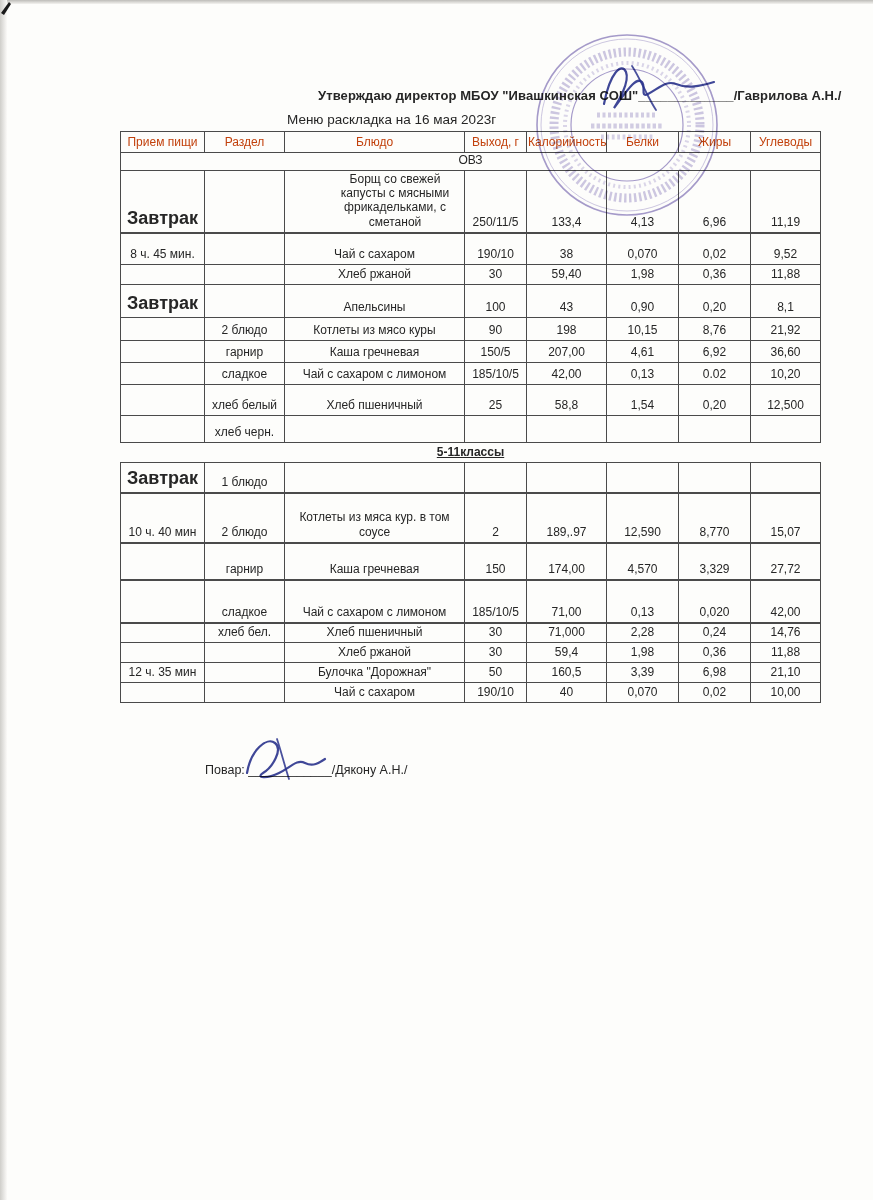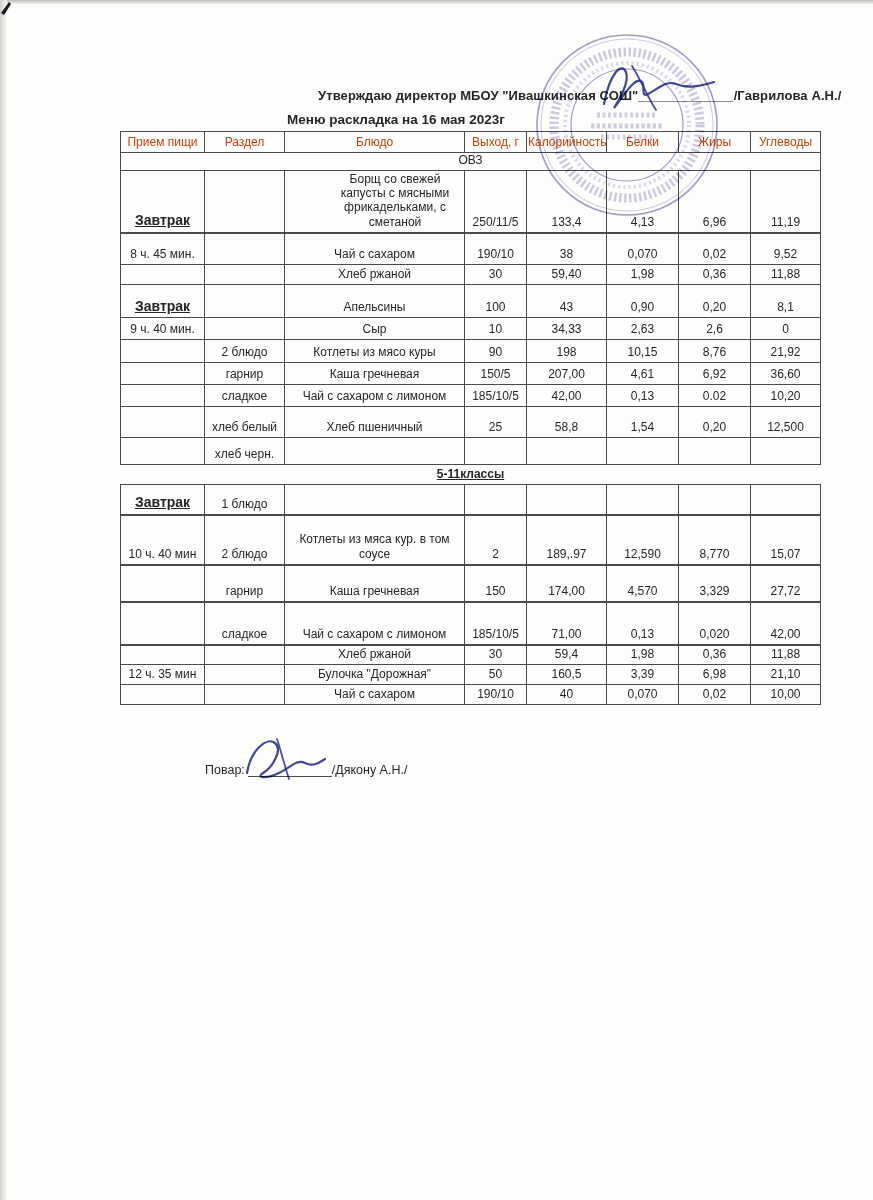--- a/index.html
+++ b/index.html
@@ -15,21 +15,21 @@
   .edge-left { position:absolute; top:0; left:0; bottom:0; width:7px;
     background:linear-gradient(90deg,#cfceca,#fbfaf8); }
   .corner-mark { position:absolute; top:0; left:0; }
 
   .approval-line {
     position:absolute; left:318px; top:88px;
     font-size:13px; font-weight:bold; white-space:nowrap; letter-spacing:0.1px;
   }
   .doc-title {
     position:absolute; left:287px; top:112px;
-    font-size:13.5px; font-weight:bold;
+    font-size:13.5px; font-weight:normal;
   }
   .cook-line {
     position:absolute; left:205px; top:763px; font-size:12.5px;
   }
 
   .menu-table-wrap { position:absolute; left:120px; top:131px; }
   table.menu {
     border-collapse:collapse; table-layout:fixed; width:700px;
     font-size:12px; color:#262626;
   }
@@ -37,21 +37,21 @@
     border:1px solid #4a4a4a; text-align:center; overflow:hidden;
   }
   table.menu th {
     font-weight:normal; height:20px; vertical-align:middle;
     padding:0 1px; white-space:nowrap; color:#c2410c;
   }
   table.menu td {
     vertical-align:bottom; padding:0 2px 3px; line-height:1.18;
   }
   tr.thick td { border-bottom-width:2px; }
-  td.bold-meal { font-weight:bold; font-size:14px; padding-bottom:5px;text-decoration:underline; }
+  td.bold-meal { font-weight:bold; font-size:18px; padding-bottom:5px; }
   td.section-cell {
     vertical-align:middle; padding:1px; font-size:12px;
   }
   td.section-cell.free {
     border:none; font-weight:bold; text-decoration:underline;
   }
   tr.dish-top td.c-dish { vertical-align:top; padding-top:1px;padding-left:43px; }
 
   .stamp { position:absolute; left:527px; top:25px; mix-blend-mode:multiply; opacity:.55; }
   .signature { position:absolute; mix-blend-mode:multiply; }
@@ -129,30 +129,20 @@
           <tr style="height: 33px;">
             <td class="c-meal bold-meal">Завтрак</td>
             <td class="c-razdel"></td>
             <td class="c-dish">Апельсины</td>
             <td class="c-out">100</td>
             <td class="c-kcal">43</td>
             <td class="c-protein">0,90</td>
             <td class="c-fat">0,20</td>
             <td class="c-carbs">8,1</td>
           </tr>
-          <tr style="height: 22px;">
-            <td class="c-meal">9 ч. 40 мин.</td>
-            <td class="c-razdel"></td>
-            <td class="c-dish">Сыр</td>
-            <td class="c-out">10</td>
-            <td class="c-kcal">34,33</td>
-            <td class="c-protein">2,63</td>
-            <td class="c-fat">2,6</td>
-            <td class="c-carbs">0</td>
-          </tr>
           <tr style="height: 23px;">
             <td class="c-meal"></td>
             <td class="c-razdel">2 блюдо</td>
             <td class="c-dish">Котлеты из мясо куры</td>
             <td class="c-out">90</td>
             <td class="c-kcal">198</td>
             <td class="c-protein">10,15</td>
             <td class="c-fat">8,76</td>
             <td class="c-carbs">21,92</td>
           </tr>
@@ -231,20 +221,30 @@
           </tr>
           <tr class="thick" style="height: 43px;">
             <td class="c-meal"></td>
             <td class="c-razdel">сладкое</td>
             <td class="c-dish">Чай с сахаром с лимоном</td>
             <td class="c-out">185/10/5</td>
             <td class="c-kcal">71,00</td>
             <td class="c-protein">0,13</td>
             <td class="c-fat">0,020</td>
             <td class="c-carbs">42,00</td>
+          </tr>
+          <tr style="height: 20px;">
+            <td class="c-meal"></td>
+            <td class="c-razdel">хлеб бел.</td>
+            <td class="c-dish">Хлеб пшеничный</td>
+            <td class="c-out">30</td>
+            <td class="c-kcal">71,000</td>
+            <td class="c-protein">2,28</td>
+            <td class="c-fat">0,24</td>
+            <td class="c-carbs">14,76</td>
           </tr>
           <tr style="height: 20px;">
             <td class="c-meal"></td>
             <td class="c-razdel"></td>
             <td class="c-dish">Хлеб ржаной</td>
             <td class="c-out">30</td>
             <td class="c-kcal">59,4</td>
             <td class="c-protein">1,98</td>
             <td class="c-fat">0,36</td>
             <td class="c-carbs">11,88</td>

